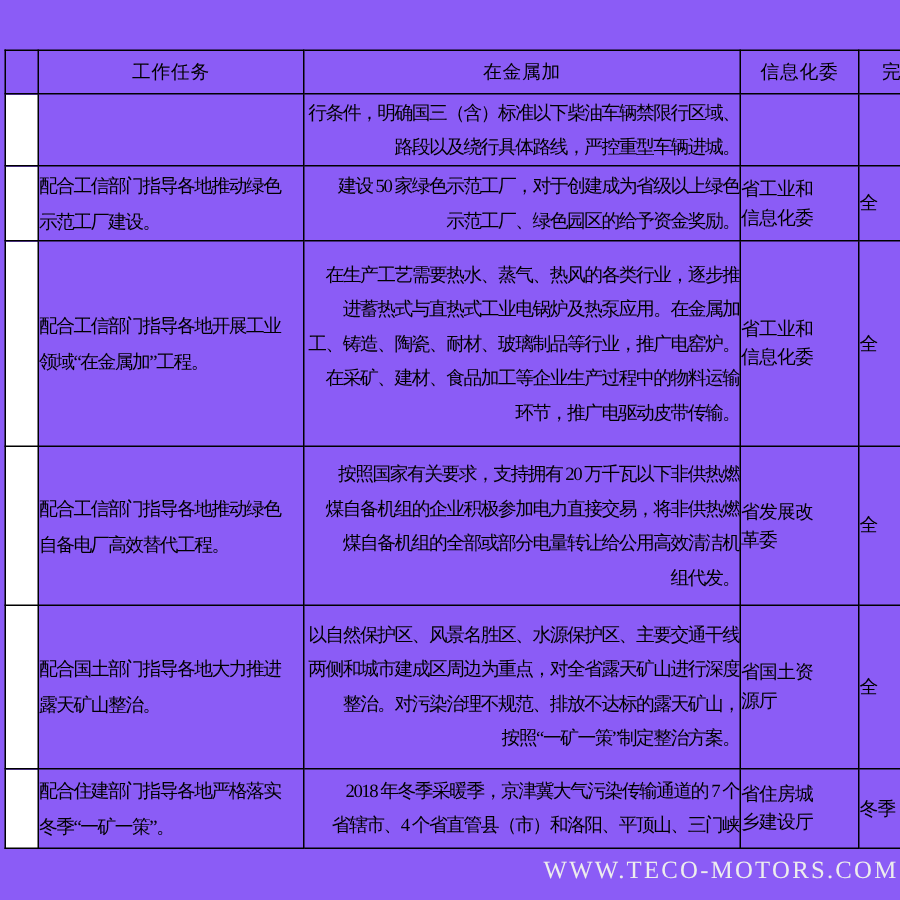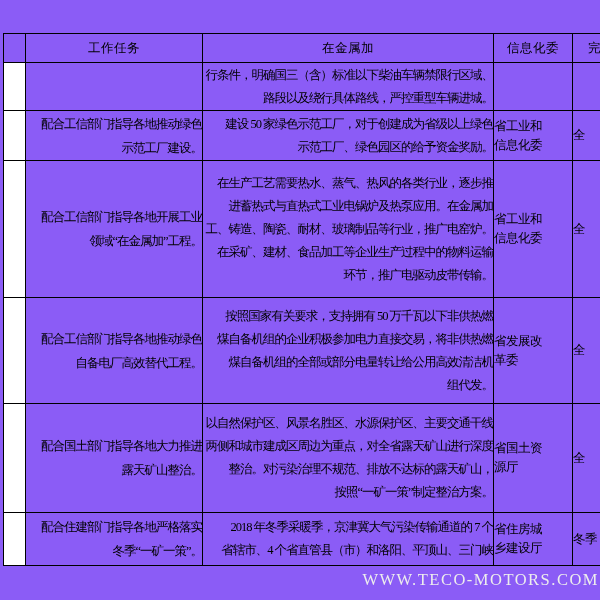--- a/index.html
+++ b/index.html
@@ -27,21 +27,21 @@
     border: 1px solid #000;
     padding: 0;
     vertical-align: middle;
     overflow: hidden;
     font-weight: normal;
     white-space: pre-line;
   }
   th.hcell { text-align: center; letter-spacing: 0.5px; }
   td.c0 { background: #fff; }
   td.c1 {
-    text-align: right;
+    text-align: left;
     padding: 2px 4px 2px 10px;
     line-height: 24px;
     letter-spacing: -1px;
   }
   td.c2 {
     text-align: right;
     padding: 2px 4px 2px 7px;
     line-height: 23px;
     letter-spacing: -1px;
   }
@@ -121,21 +121,21 @@
 环节，推广电驱动皮带传输。</td>
       <td class="c3">省工业和
 信息化委</td>
       <td class="c4">全</td>
     </tr>
 
     <tr style="height:106px">
       <td class="c0"></td>
       <td class="c1">配合工信部门指导各地推动绿色
 自备电厂高效替代工程。</td>
-      <td class="c2">按照国家有关要求，支持拥有 50 万千瓦以下非供热燃
+      <td class="c2">按照国家有关要求，支持拥有 20 万千瓦以下非供热燃
 煤自备机组的企业积极参加电力直接交易，将非供热燃
 煤自备机组的全部或部分电量转让给公用高效清洁机
 组代发。</td>
       <td class="c3">省发展改
 革委</td>
       <td class="c4">全</td>
     </tr>
 
     <tr style="height:109px">
       <td class="c0"></td>

